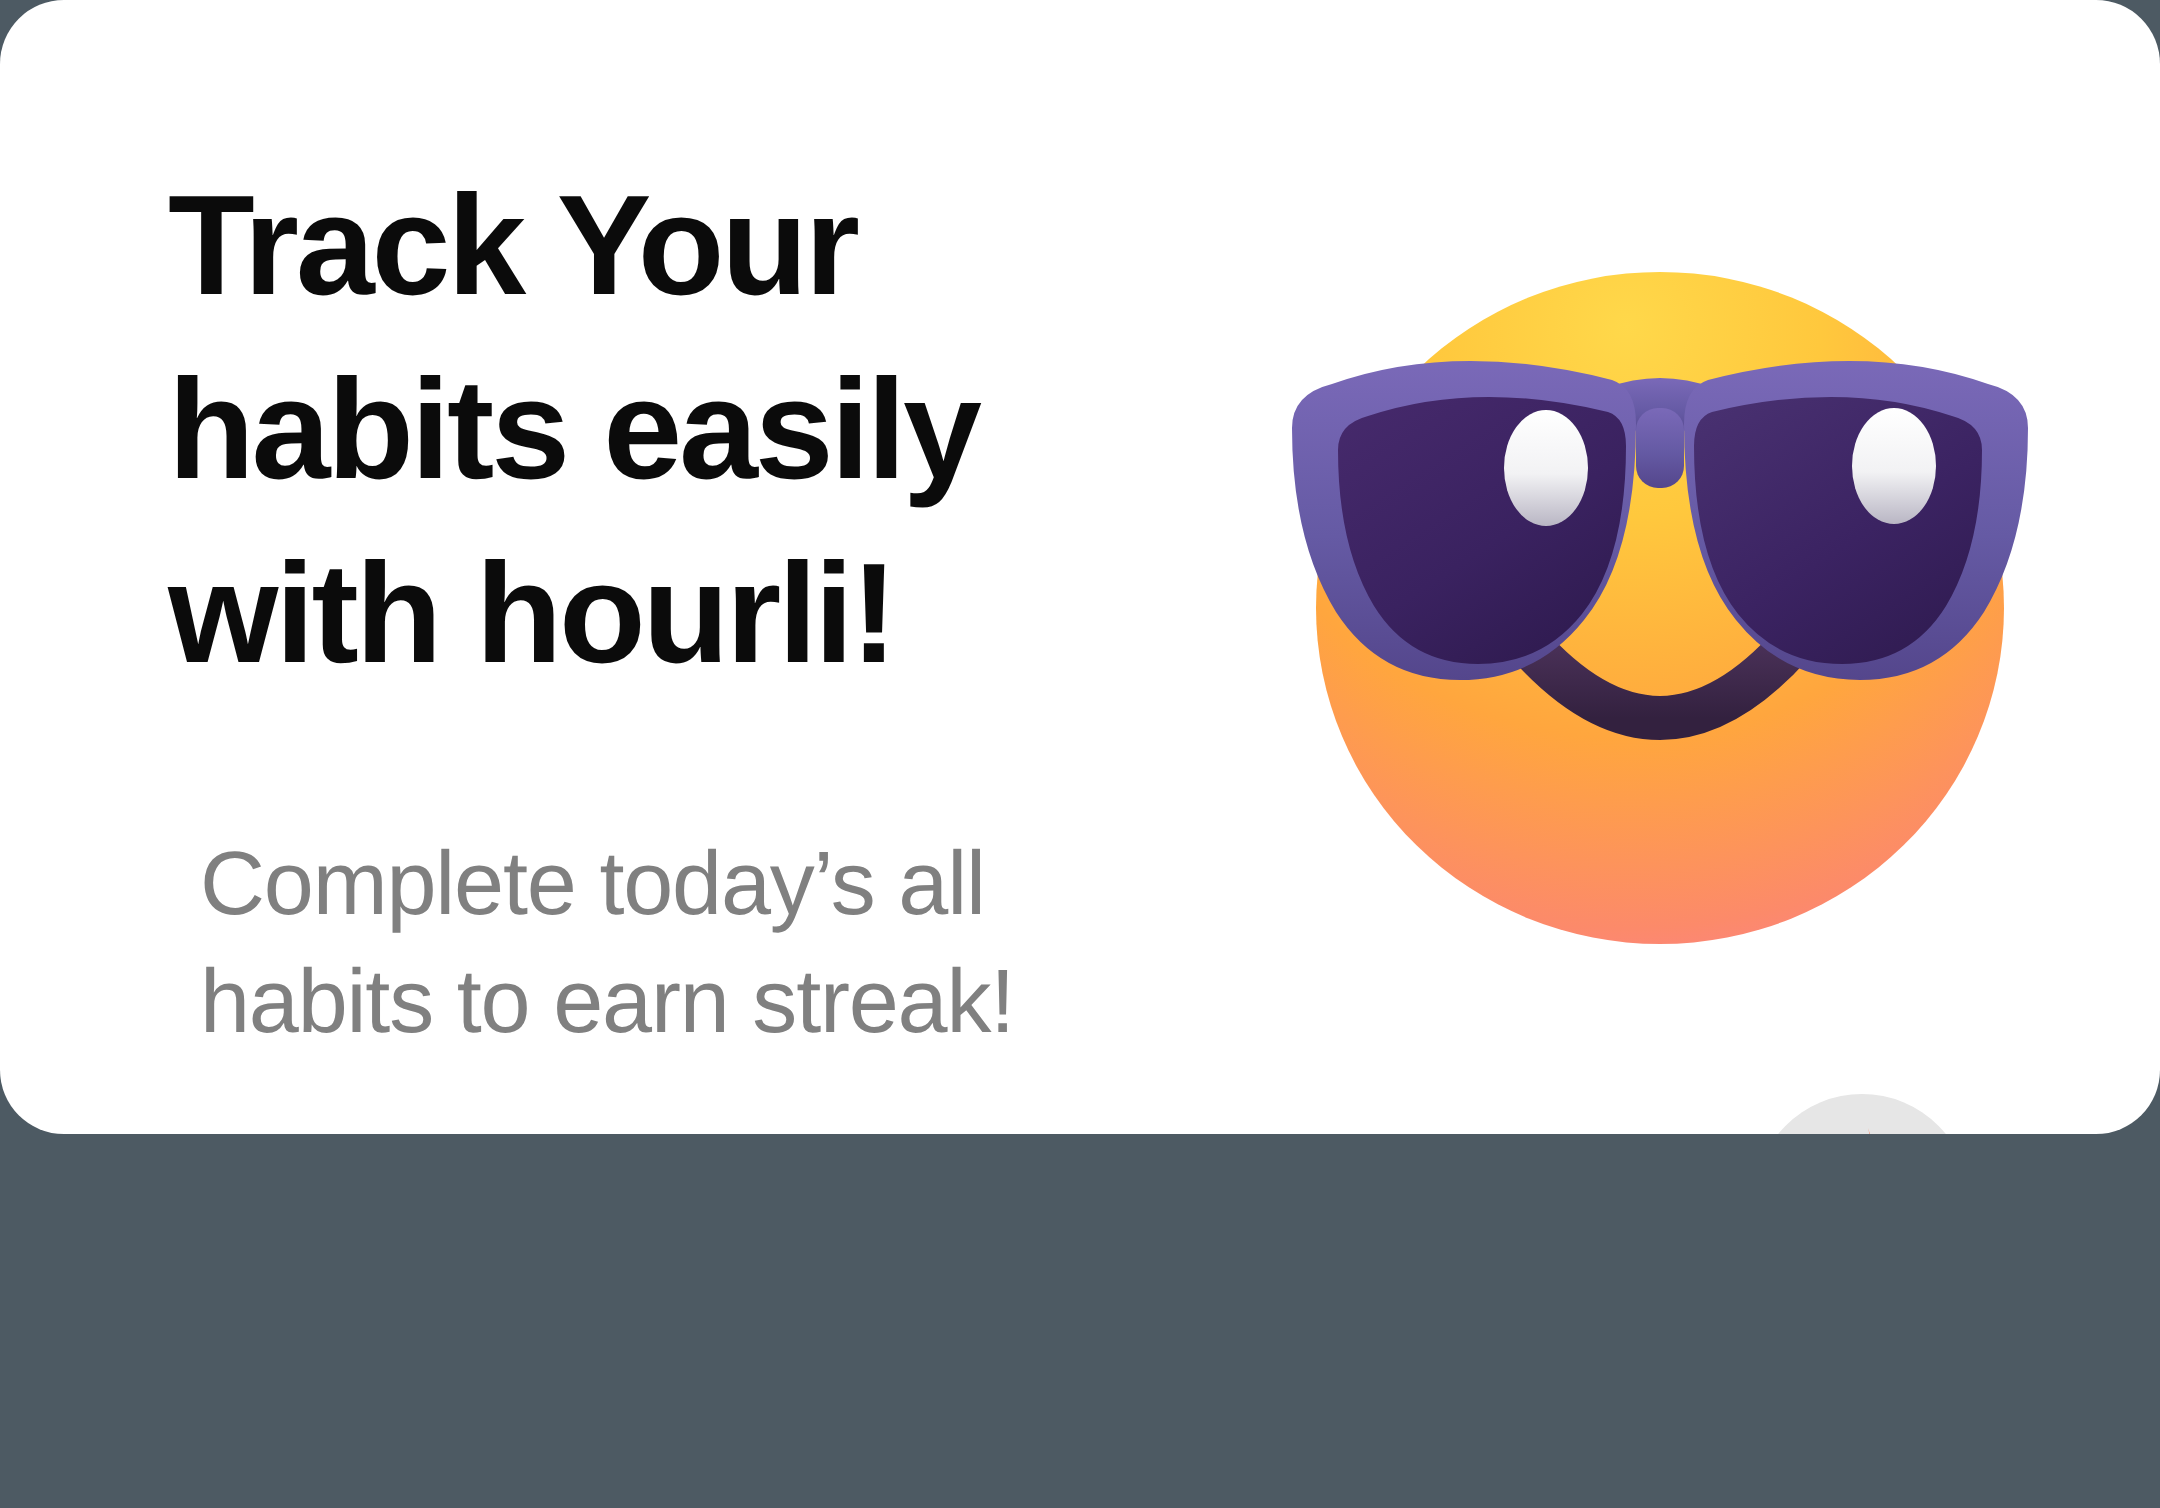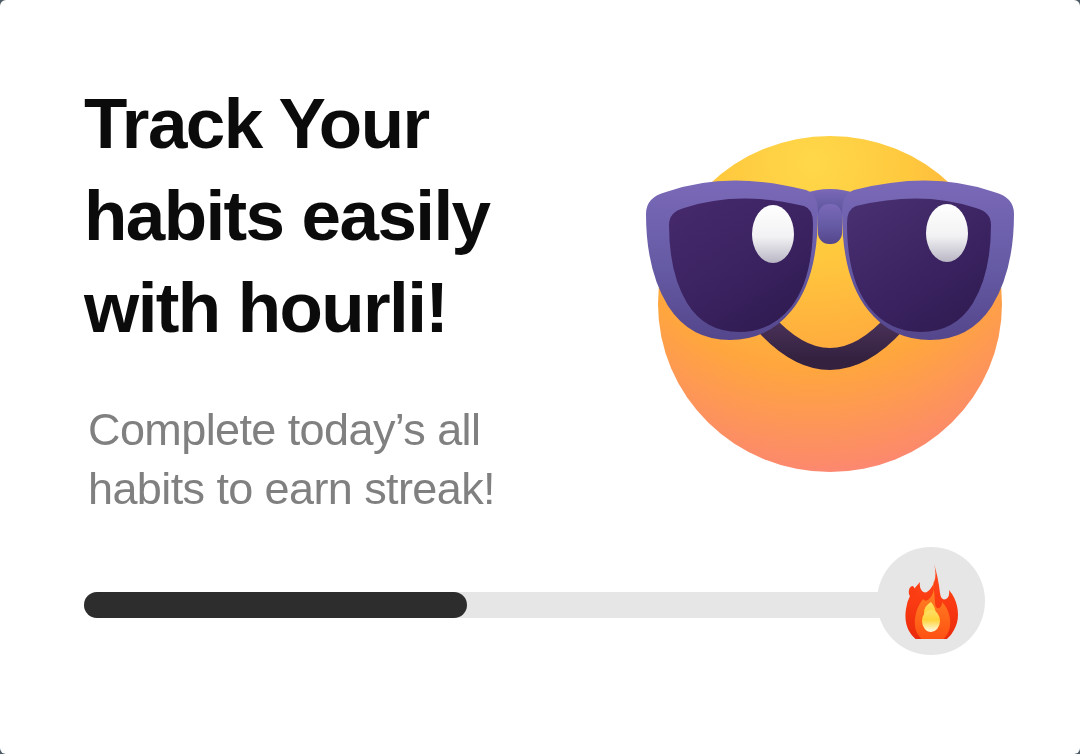--- a/index.html
+++ b/index.html
@@ -13,23 +13,23 @@
     font-family: "Liberation Sans", sans-serif;
     overflow: hidden;
   }
 
   
   .card {
     position: absolute;
     left: 0;
     top: 0;
     width: 1080px;
-    height: 754px;
+    height: 567px;
     background: #ffffff;
-    border-radius: 6px;
+    border-radius: 32px;
     overflow: hidden;
   }
 
   
   .headline {
     position: absolute;
     left: 84px;
     top: 78px;
     width: 560px;
     margin: 0;
@@ -38,21 +38,21 @@
     line-height: 92px;
     letter-spacing: -1.6px;
     color: #0b0b0b;
     white-space: pre-line;
   }
   .subtitle {
     position: absolute;
     left: 84px;
     top: 396px;
     width: 560px;
-    margin: 4px;
+    margin: 16px;
     font-size: 45px;
     font-weight: 400;
     line-height: 59px;
     letter-spacing: -0.6px;
     color: #808080;
     white-space: pre-line;
   }
 
   
   .progress-wrap {

